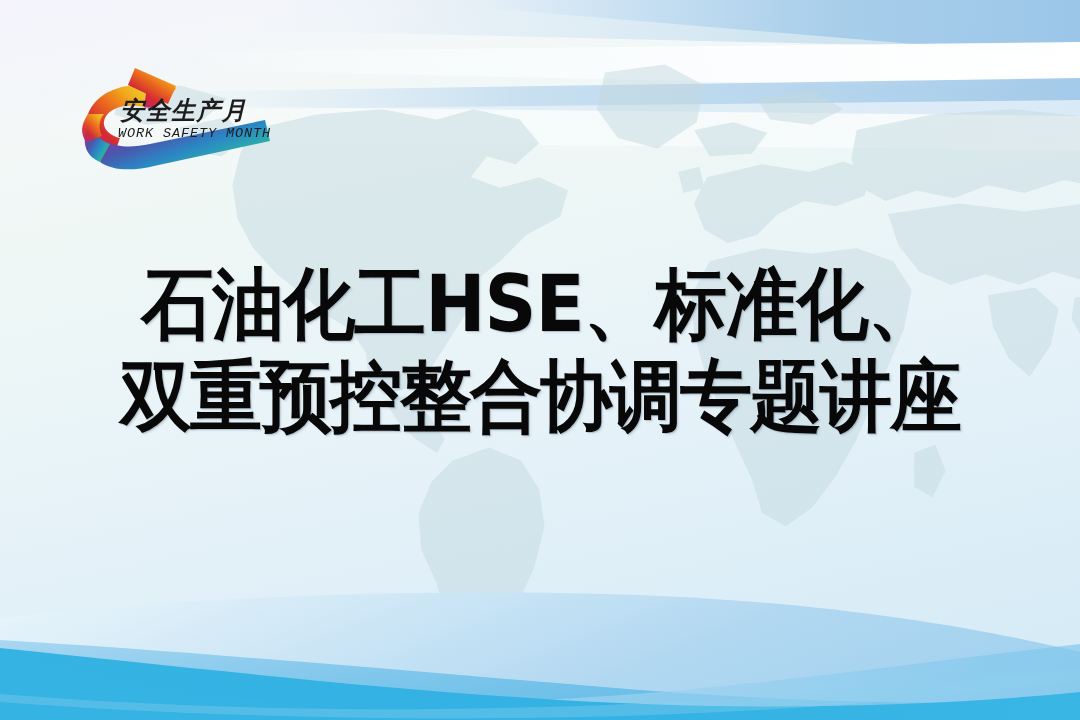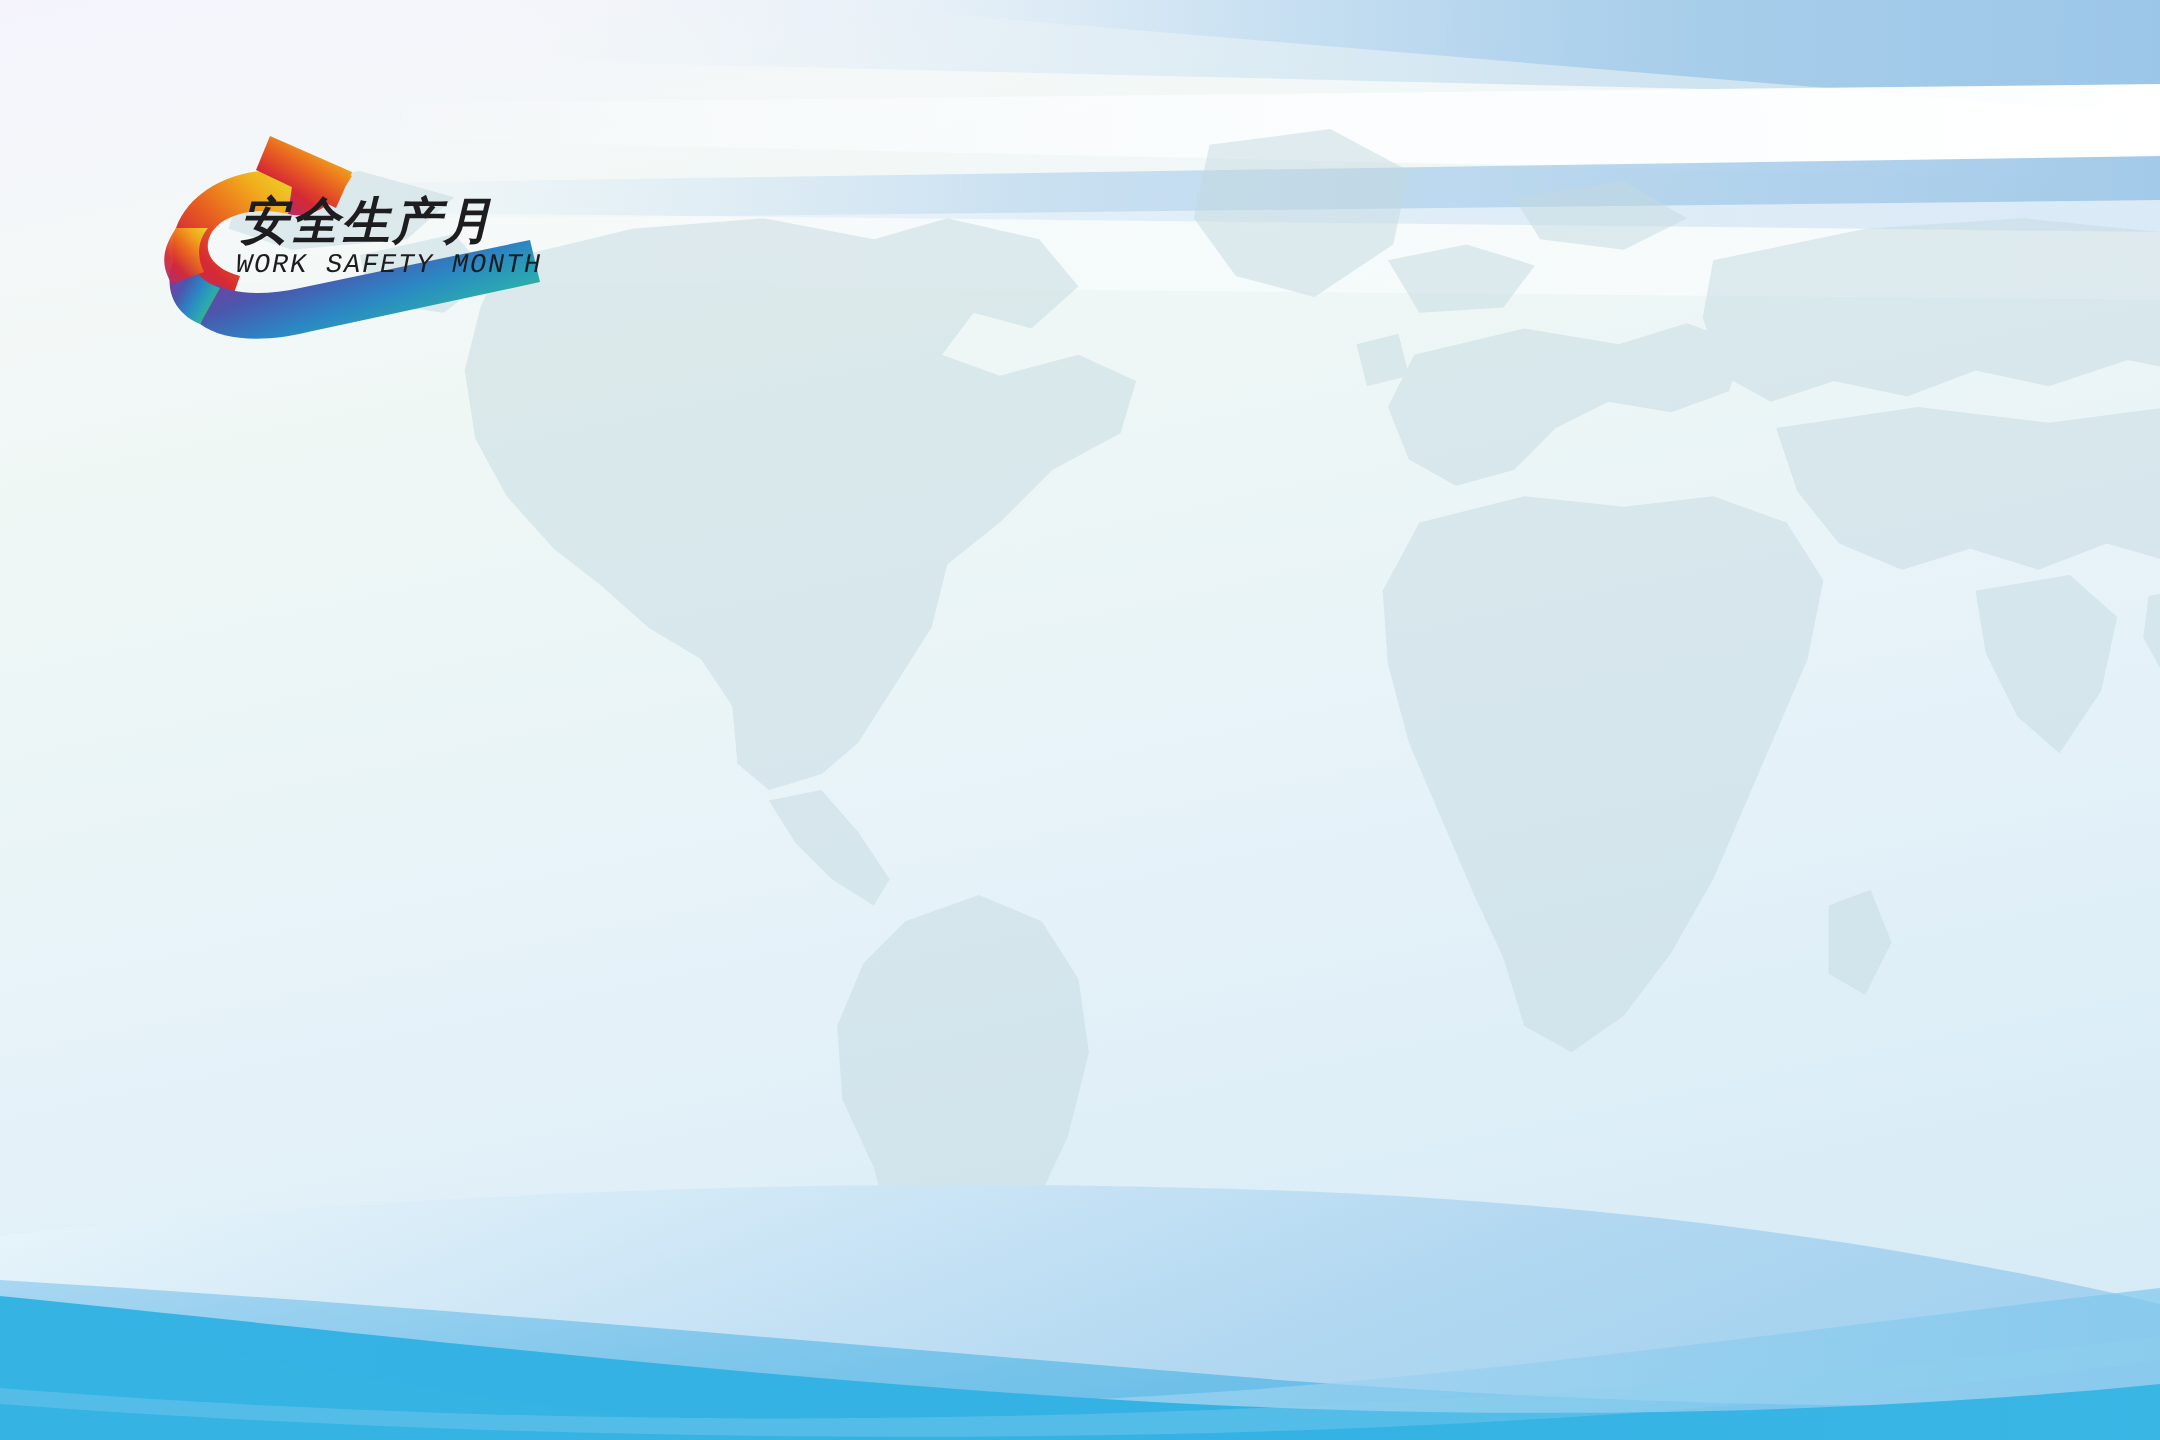--- a/index.html
+++ b/index.html
@@ -202,14 +202,18 @@
                C 60 90, 44 89, 36 84 Z" fill="url(#ribLow)"></path>
 
       <path d="M14 74 C 10 88, 16 99, 28 104 L 38 86 C 28 82, 24 78, 26 70 Z" fill="url(#ribLow)"></path>
 
       <path d="M16 56 C 8 68, 9 76, 14 84 L 30 78 C 26 70, 27 62, 32 56 Z" fill="url(#ribUp)" opacity=".95"></path>
     </svg>
     <div class="logo-cn">安全生产月</div>
     <div class="logo-en">WORK SAFETY MONTH</div>
   </div>
 
+  <div id="title-block">
+    <div class="title-line l1">石油化工HSE、标准化、</div>
+    <div class="title-line l2">双重预控整合协调专题讲座</div>
+  </div>
 
 </div>
 
 </body></html>

